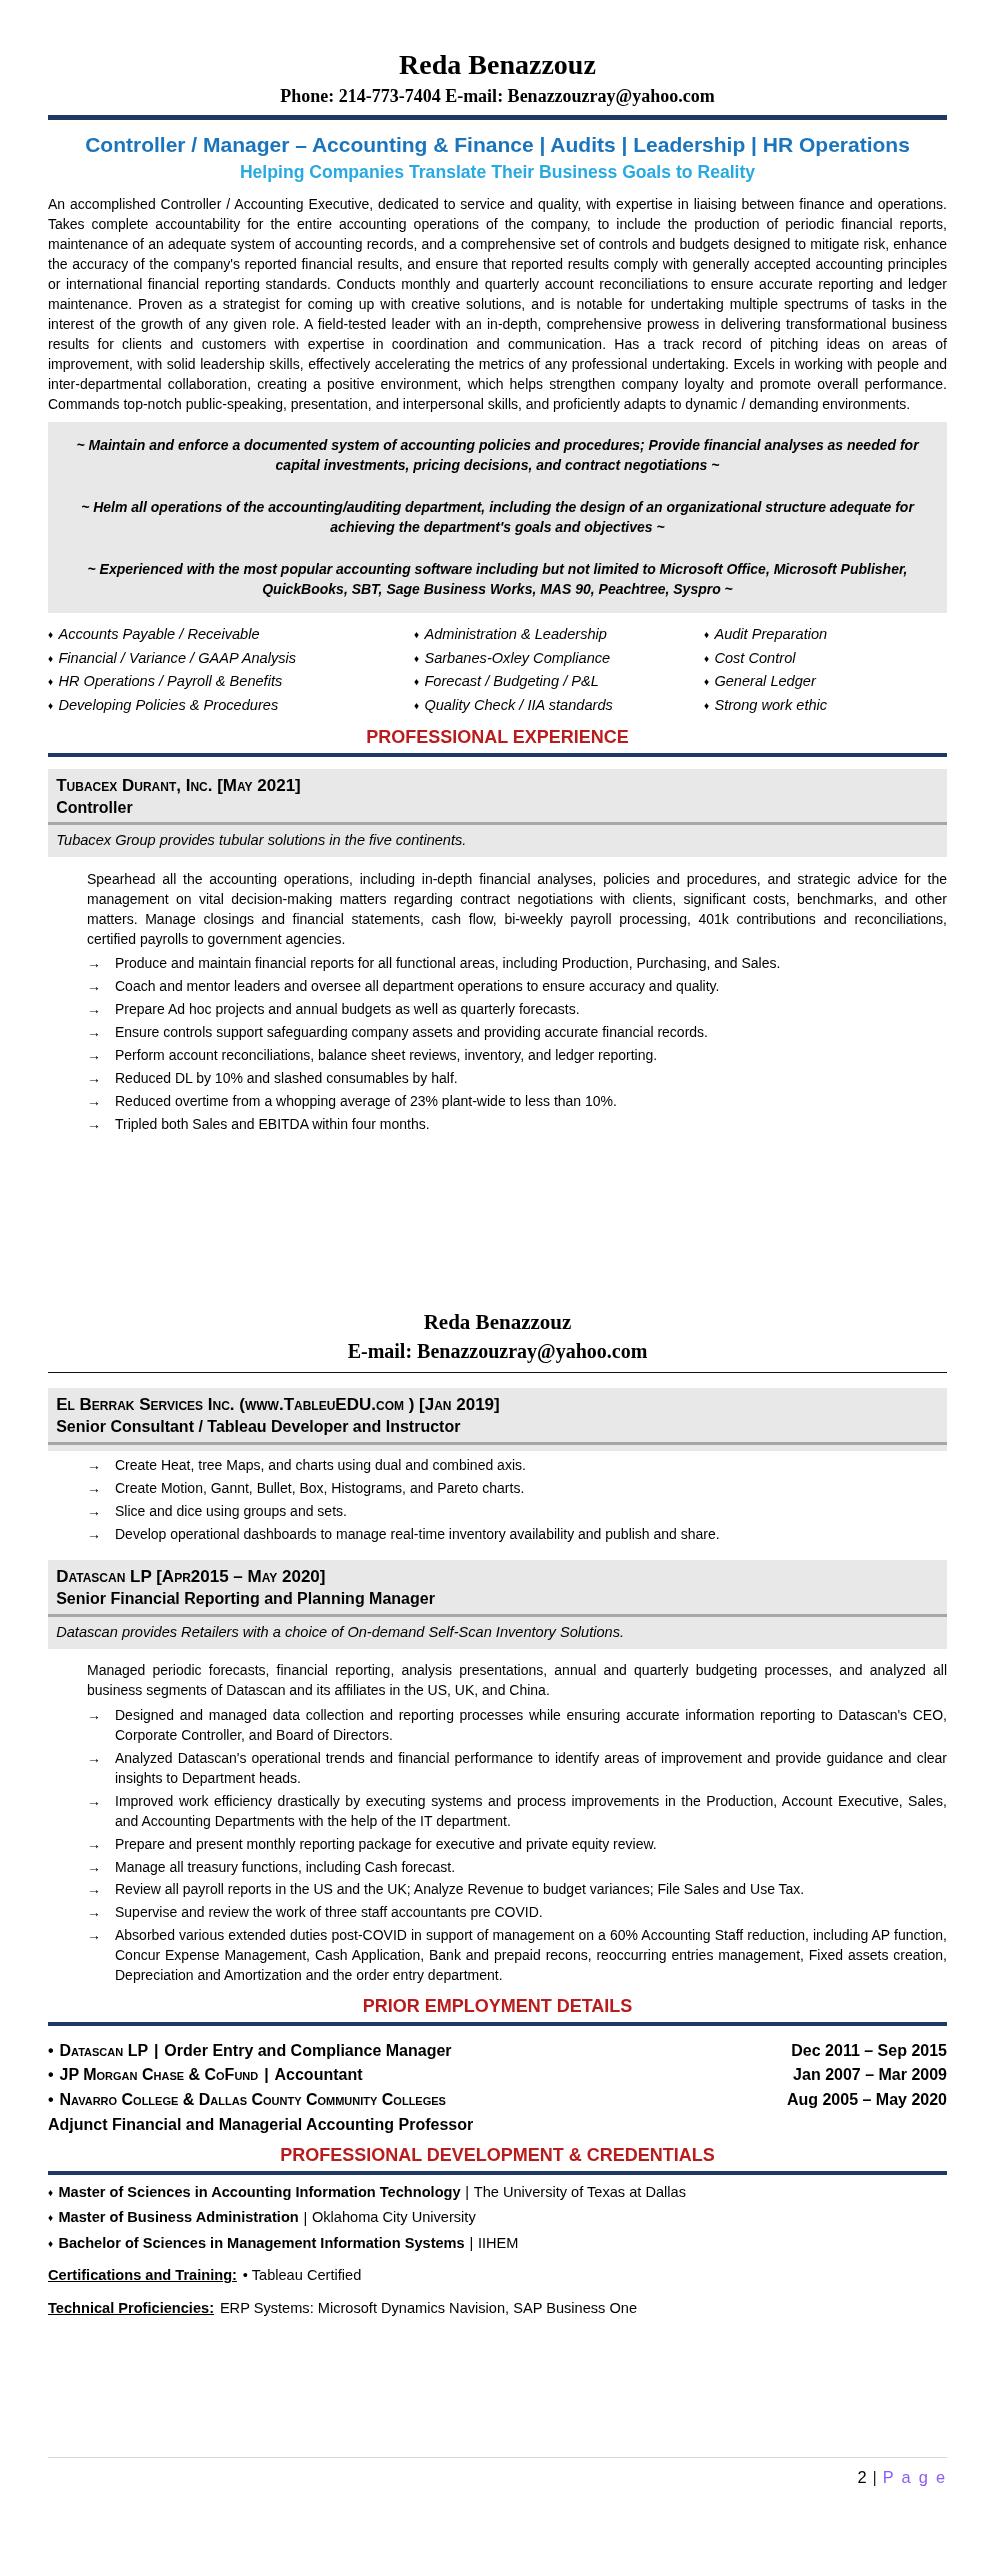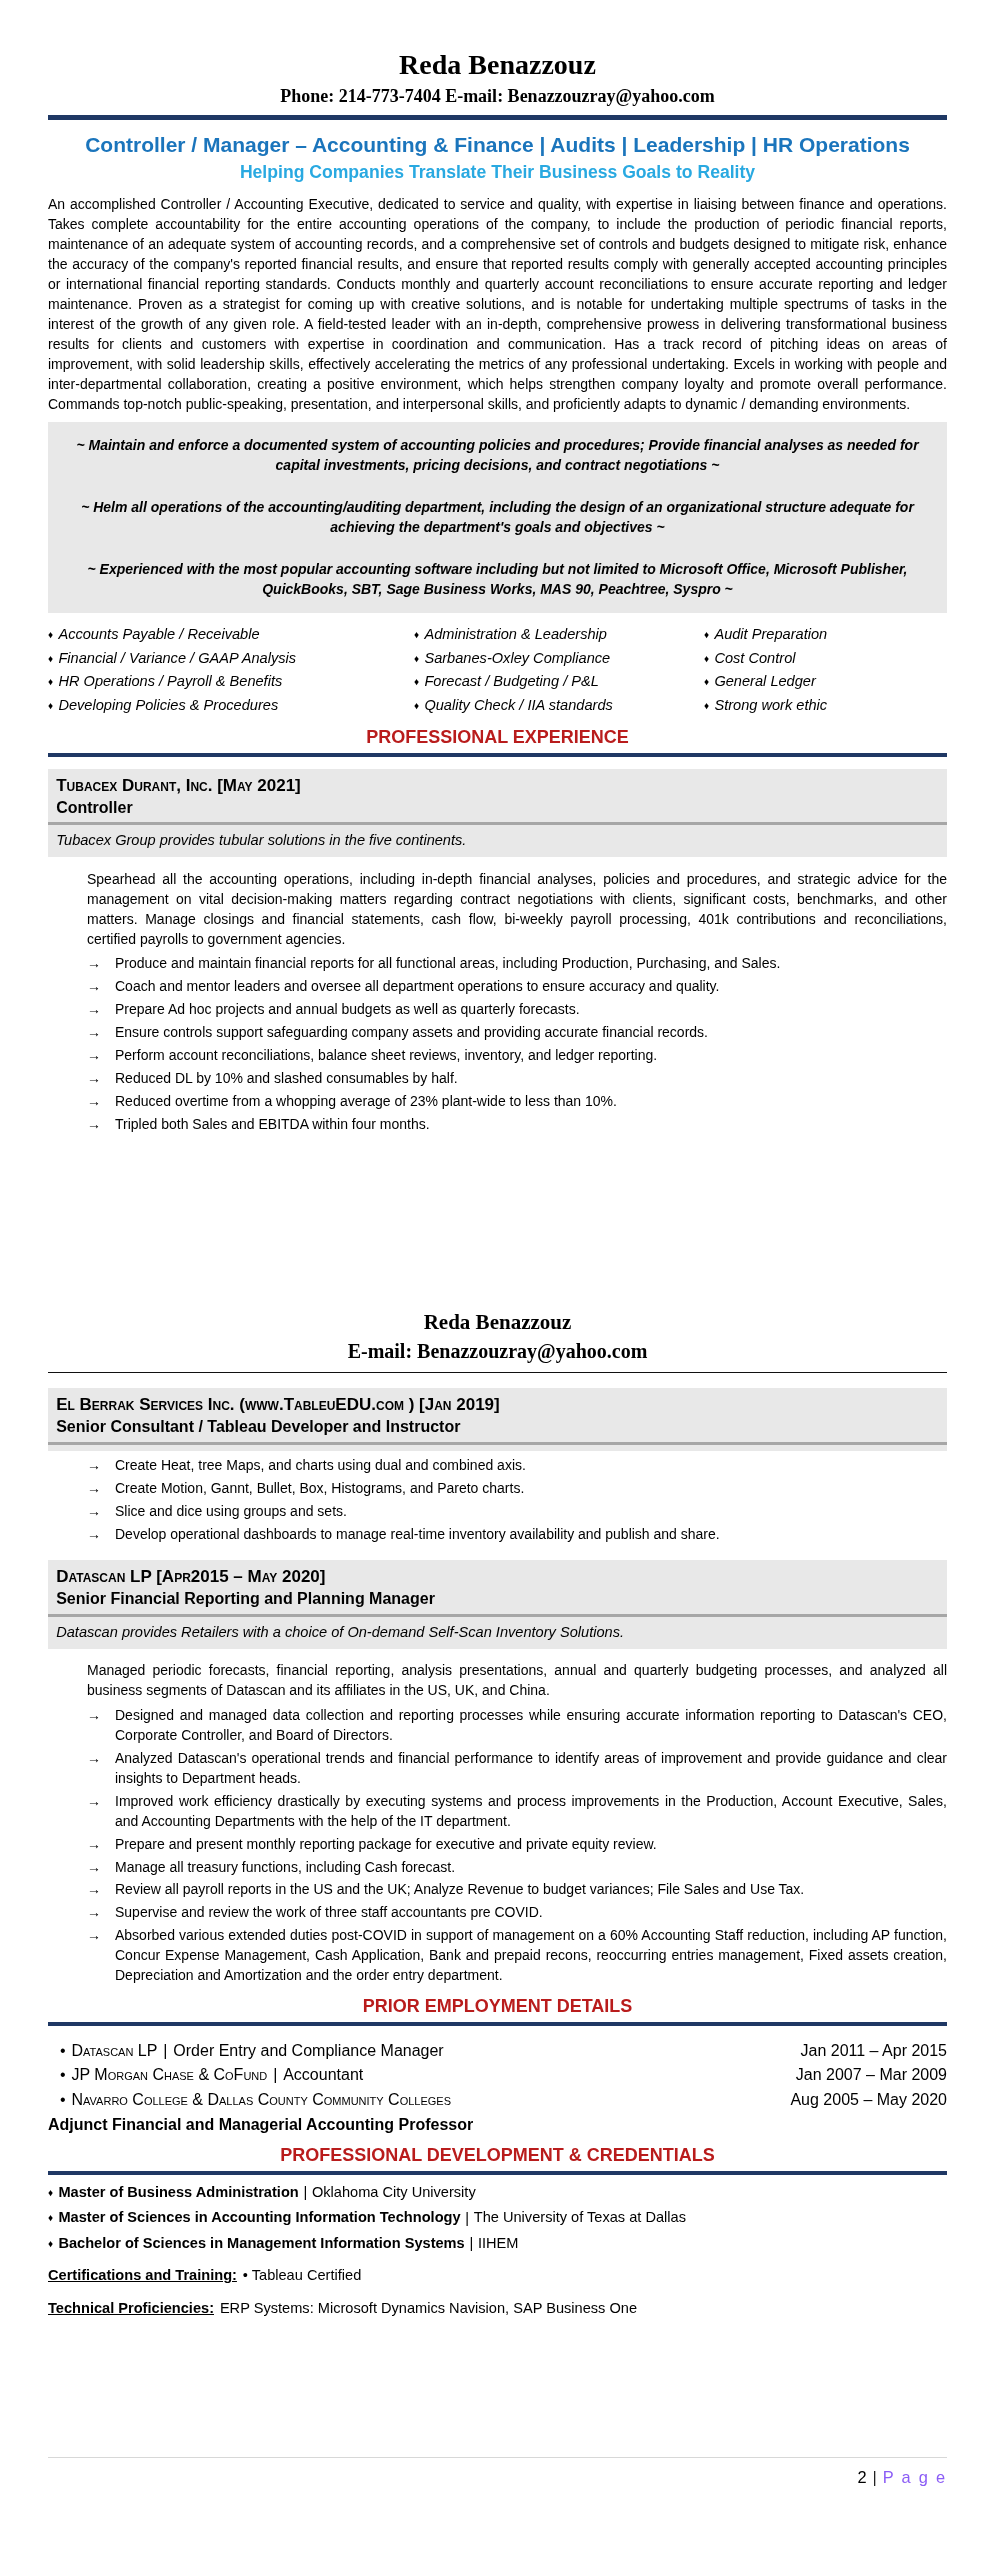--- a/index.html
+++ b/index.html
@@ -57,22 +57,22 @@
   .pagebreak{height:176px;}
 
   
   .mid-header{text-align:center;font-family:"Liberation Serif",serif;font-weight:bold;}
   .mid-name{font-size:21px;line-height:1.2;}
   .mid-email{font-size:20px;line-height:1.2;margin-top:4.7px;}
   .rule-black{height:1.8px;background:#111;margin-top:8.2px;}
 
   
   .prior-rows{margin-top:13px;}
-  .prior-row{display:flex;justify-content:space-between;align-items:flex-end;font-weight:normal;
-             font-size:16px;line-height:24.6px;margin-left:12px;}
+  .prior-row{display:flex;justify-content:space-between;align-items:flex-end;font-weight:bold;
+             font-size:16px;line-height:24.6px;}
   .prior-left .pe-company{font-variant:small-caps;}
   .pe-dot{margin-right:5.9px;}
   .pe-sep{margin:0 5.9px;}
   .pe-dates{white-space:nowrap;}
   .prior-adjunct{font-weight:bold;font-size:16px;line-height:24.6px;}
 
   
   .edu{margin-top:4.7px;}
   .edu-row{font-size:14.6px;line-height:25px;}
   .edu-degree{font-weight:bold;}
@@ -250,38 +250,38 @@
           <span class="bullet-arrow">→</span>
           <span class="bullet-text">Absorbed various extended duties post-COVID in support of management on a 60% Accounting Staff reduction, including AP function, Concur Expense Management, Cash Application, Bank and prepaid recons, reoccurring entries management, Fixed assets creation, Depreciation and Amortization and the order entry department.</span>
         </div>
     </div>
 
     <div class="section-heading heading-prior">PRIOR EMPLOYMENT DETAILS</div>
     <div class="rule-navy"></div>
     <div class="prior-rows">
       <div class="prior-row">
         <span class="prior-left"><span class="pe-dot">•</span><span class="pe-company">Datascan LP</span><span class="pe-sep">|</span><span class="pe-title">Order Entry and Compliance Manager</span></span>
-        <span class="pe-dates">Jan 2011 – Apr 2015</span>
+        <span class="pe-dates">Dec 2011 – Sep 2015</span>
       </div>
       <div class="prior-row">
         <span class="prior-left"><span class="pe-dot">•</span><span class="pe-company">JP Morgan Chase &amp; CoFund</span><span class="pe-sep">|</span><span class="pe-title">Accountant</span></span>
         <span class="pe-dates">Jan 2007 – Mar 2009</span>
       </div>
       <div class="prior-row">
         <span class="prior-left"><span class="pe-dot">•</span><span class="pe-company">Navarro College &amp; Dallas County Community Colleges</span><span></span></span>
         <span class="pe-dates">Aug 2005 – May 2020</span>
       </div>
       <div class="prior-adjunct">Adjunct Financial and Managerial Accounting Professor</div>
     </div>
 
     <div class="section-heading heading-dev">PROFESSIONAL DEVELOPMENT &amp; CREDENTIALS</div>
     <div class="rule-navy"></div>
     <div class="edu">
+      <div class="edu-row"><span class="glyph-diamond">♦</span><span class="edu-degree">Master of Sciences in Accounting Information Technology</span><span class="edu-sep">|</span><span>The University of Texas at Dallas</span></div>
       <div class="edu-row"><span class="glyph-diamond">♦</span><span class="edu-degree">Master of Business Administration</span><span class="edu-sep">|</span><span>Oklahoma City University</span></div>
-      <div class="edu-row"><span class="glyph-diamond">♦</span><span class="edu-degree">Master of Sciences in Accounting Information Technology</span><span class="edu-sep">|</span><span>The University of Texas at Dallas</span></div>
       <div class="edu-row"><span class="glyph-diamond">♦</span><span class="edu-degree">Bachelor of Sciences in Management Information Systems</span><span class="edu-sep">|</span><span>IIHEM</span></div>
     </div>
     <div class="cred-line">
       <span class="cred-label">Certifications and Training:</span><span>• Tableau Certified</span>
     </div>
     <div class="cred-line cred-line2">
       <span class="cred-label">Technical Proficiencies:</span><span>ERP Systems: Microsoft Dynamics Navision, SAP Business One</span>
     </div>
   </div>
 

